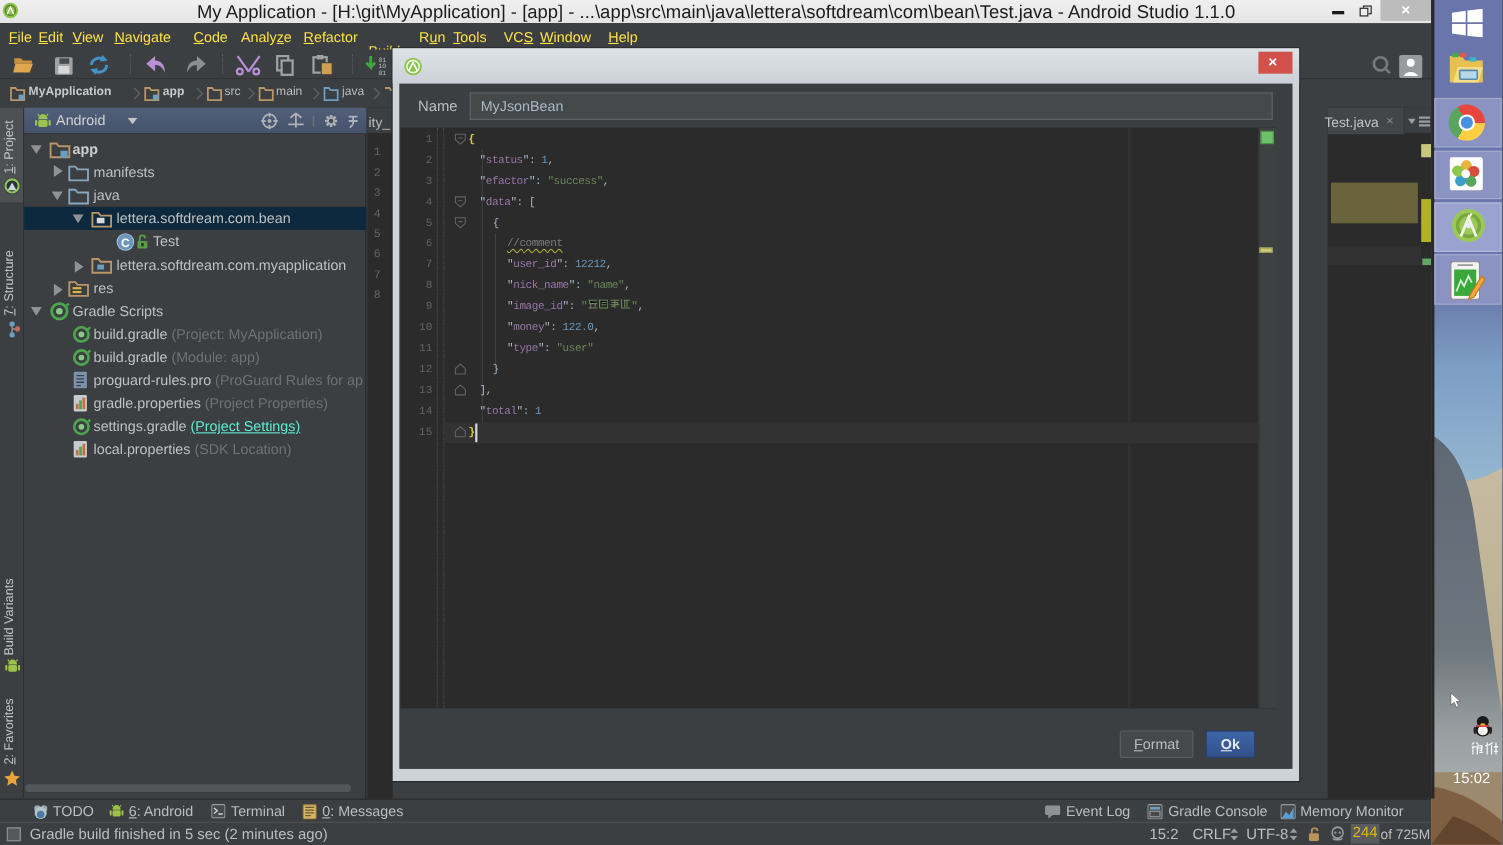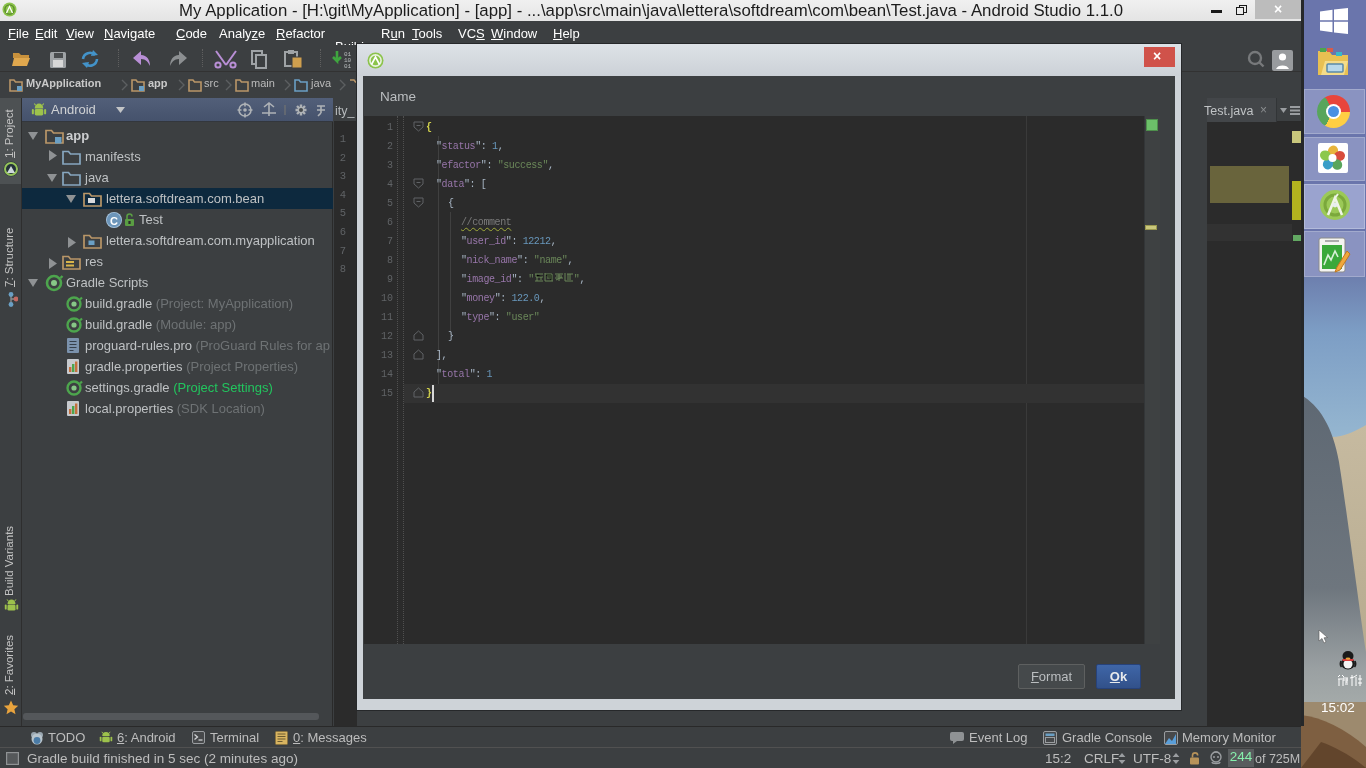--- a/index.html
+++ b/index.html
@@ -21,21 +21,21 @@
   </svg>
   <div class="abs" style="left:651px;top:1px;transform:translateX(-50%);font-size:16.8px;color:#1c1c1c;white-space:nowrap;">My Application - [H:\git\MyApplication] - [app] - ...\app\src\main\java\lettera\softdream\com\bean\Test.java - Android Studio 1.1.0</div>
 
   <div class="abs" style="left:1211px;top:10px;width:11px;height:3px;background:#1a1a1a;"></div>
   <div class="abs" style="left:1239px;top:5px;width:8px;height:8px;border:1.6px solid #1a1a1a;"></div>
   <div class="abs" style="left:1236px;top:7px;width:8px;height:8px;border:1.6px solid #1a1a1a;background:#ececec;"></div>
   <div class="abs" style="left:1255px;top:0;width:46px;height:19px;background:#bcbcbc;"></div>
   <div class="abs" style="left:1271px;top:2px;width:14px;height:14px;color:#fff;font-size:14px;font-weight:bold;text-align:center;line-height:14px;">×</div>
 </div>
 
-<div class="abs" style="left:0;top:21px;width:1109px;height:24px;background:#3c3f41;color:#ffffff;font-size:13px;">
+<div class="abs" style="left:0;top:21px;width:1109px;height:24px;background:#3c3f41;color:#fde047;font-size:13px;">
   <span class="abs" style="left:8px;top:5px;"><u>F</u>ile</span>
   <span class="abs" style="left:35px;top:5px;"><u>E</u>dit</span>
   <span class="abs" style="left:66px;top:5px;"><u>V</u>iew</span>
   <span class="abs" style="left:104px;top:5px;"><u>N</u>avigate</span>
   <span class="abs" style="left:176px;top:5px;"><u>C</u>ode</span>
   <span class="abs" style="left:219px;top:5px;">Analy<u>z</u>e</span>
   <span class="abs" style="left:276px;top:5px;"><u>R</u>efactor</span>
   <span class="abs" style="left:335px;top:18px;"><u>B</u>uild</span>
   <span class="abs" style="left:381px;top:5px;">R<u>u</u>n</span>
   <span class="abs" style="left:412px;top:5px;"><u>T</u>ools</span>
@@ -269,21 +269,21 @@
   <span class="abs" style="left:63px;top:72px;">java</span>
   <span class="abs" style="left:84px;top:93px;">lettera.softdream.com.bean</span>
   <span class="abs" style="left:117px;top:114px;">Test</span>
   <span class="abs" style="left:84px;top:135px;">lettera.softdream.com.myapplication</span>
   <span class="abs" style="left:63px;top:156px;">res</span>
   <span class="abs" style="left:44px;top:177px;">Gradle Scripts</span>
   <span class="abs" style="left:63px;top:198px;">build.gradle <span style="color:#6e7274;">(Project: MyApplication)</span></span>
   <span class="abs" style="left:63px;top:219px;">build.gradle <span style="color:#6e7274;">(Module: app)</span></span>
   <span class="abs" style="left:63px;top:240px;">proguard-rules.pro <span style="color:#6e7274;">(ProGuard Rules for ap</span></span>
   <span class="abs" style="left:63px;top:261px;">gradle.properties <span style="color:#6e7274;">(Project Properties)</span></span>
-  <span class="abs" style="left:63px;top:282px;">settings.gradle <span style="color:#22c55e;">(Project Settings)</span></span>
+  <span class="abs" style="left:63px;top:282px;">settings.gradle <span style="color:#5eead4;text-decoration:underline;">(Project Settings)</span></span>
   <span class="abs" style="left:63px;top:303px;">local.properties <span style="color:#6e7274;">(SDK Location)</span></span>
 
   <div class="abs" style="left:1px;top:615px;width:296px;height:7px;background:#54575a;border-radius:3px;"></div>
 </div>
 
 <div class="abs" id="sliverL" style="left:334px;top:98px;width:23px;height:628px;background:#2b2b2b;">
   <div class="abs" style="left:0;top:0;width:23px;height:24px;background:#3c3f41;border-bottom:1px solid #2a2a2a;color:#b8bcbe;font-size:12.5px;">
         <span class="abs" style="left:1px;top:6px;">ity_</span>
       </div>
   <div class="abs mono" style="left:0;top:24px;width:12px;text-align:right;color:#606366;font-size:10.5px;line-height:18.6px;padding-top:8px;">1<br>2<br>3<br>4<br>5<br>6<br>7<br>8</div>
@@ -393,40 +393,43 @@
   <svg class="abs" style="left:1189px;top:4px;" width="11" height="13" viewBox="0 0 11 13">
     <rect x="1" y="5.5" width="9" height="7" rx="1" fill="#b8935a"></rect>
     <path d="M3.5 5.5 v-2 a2.6 2.6 0 0 1 5.2 0" fill="none" stroke="#b8935a" stroke-width="1.6"></path>
   </svg>
   <svg class="abs" style="left:1209px;top:3px;" width="14" height="15" viewBox="0 0 14 15">
     <circle cx="7" cy="6" r="5" fill="none" stroke="#9a9da0" stroke-width="1.4"></circle>
     <circle cx="5" cy="6" r="1" fill="#9a9da0"></circle>
         <circle cx="9" cy="6" r="1" fill="#9a9da0"></circle>
     <path d="M4 2 a4 3 0 0 1 6 0 M3 11 c0 2 8 2 8 0" fill="none" stroke="#9a9da0" stroke-width="1.4"></path>
   </svg>
-  <span class="abs" style="left:1228px;top:1px;width:26px;height:18px;background:#595c5e;text-align:center;color:#86efac;">244</span>
+  <span class="abs" style="left:1228px;top:1px;width:26px;height:18px;background:#595c5e;text-align:center;color:#eab308;">244</span>
   <span class="abs" style="left:1255px;top:4px;font-size:12.5px;white-space:nowrap;">of 725M</span>
 </div>
 
 <div class="abs" id="dialog" style="left:357px;top:44px;width:824px;height:666px;background:#ced3d8;box-shadow:0 0 0 1px #26282a;">
 
   <div class="abs" style="left:0;top:0;width:824px;height:32px;background:linear-gradient(#dde2e7,#ccd1d7);">
     <svg class="abs" style="left:10px;top:8px;" width="17" height="17" viewBox="0 0 17 17">
       <circle cx="8.5" cy="8.5" r="8" fill="#8bc34a"></circle>
       <circle cx="8.5" cy="8.5" r="5.6" fill="none" stroke="#e8f2dc" stroke-width="1.6"></circle>
       <path d="M4.5 12.5 l4 -7.5 l4 7.5" fill="none" stroke="#fff" stroke-width="1.6"></path>
     </svg>
     <div class="abs" style="left:787px;top:3px;width:31px;height:20px;background:#d0524a;">
       <div class="abs" style="left:9px;top:1px;color:#fff;font-size:14px;font-weight:bold;">×</div>
     </div>
   </div>
 
   <div class="abs" style="left:6px;top:32px;width:812px;height:623px;background:#3c3f41;">
 
     <span class="abs" style="left:17px;top:13px;color:#bbbec0;font-size:13.5px;">Name</span>
+    <div class="abs" style="left:64px;top:8px;width:730px;height:25px;background:#45494a;border:1px solid #646464;">
+      <span class="abs" style="left:9px;top:4px;color:#a9b7c6;font-size:13px;">MyJsonBean</span>
+    </div>
 
     <div class="abs" id="dlged" style="left:1px;top:40px;width:796px;height:528px;background:#2b2b2b;overflow:hidden;">
       <div class="abs" style="left:33px;top:0;height:528px;border-left:1px dotted #505050;"></div>
       <div class="abs" style="left:39px;top:0;height:528px;border-left:1px dotted #505050;"></div>
       <div class="abs" style="left:662px;top:0;height:528px;border-left:1px solid #3a3a3a;"></div>
       <div class="abs" style="left:74px;top:20px;width:1px;height:258px;background:#404040;"></div>
       <div class="abs" style="left:86px;top:96px;width:1px;height:125px;background:#404040;"></div>
 
       <div class="abs" style="left:40px;top:268px;width:740px;height:19px;background:#323232;"></div>
 

